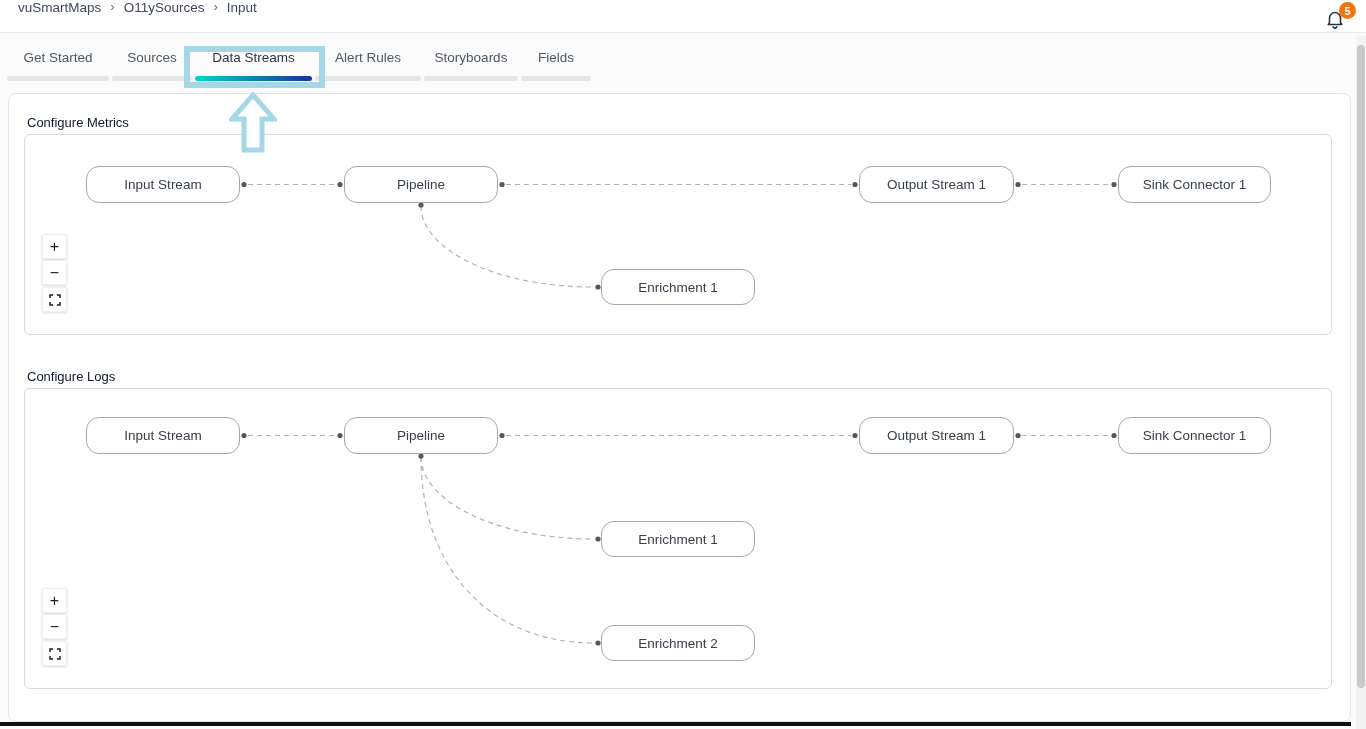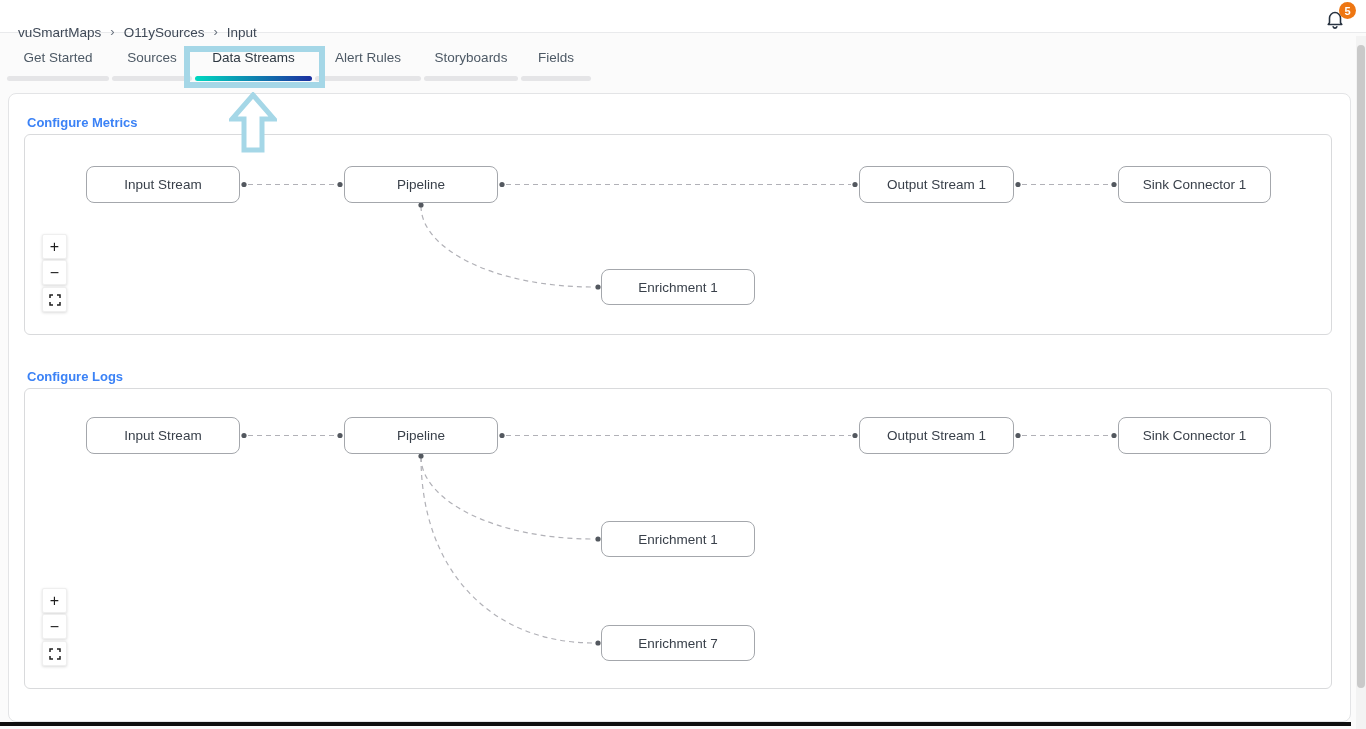--- a/index.html
+++ b/index.html
@@ -12,21 +12,21 @@
   html,body{margin:0;padding:0;}
   body{
     width:1366px;height:729px;position:relative;overflow:hidden;
     background:#fbfbfb;
     font-family:"Liberation Sans",sans-serif;
     -webkit-font-smoothing:antialiased;
   }
 
   
   .topbar{position:absolute;left:0;top:0;width:1366px;height:33px;background:#fff;border-bottom:1px solid #e9eaec;}
-  .breadcrumb{position:absolute;left:18px;top:0;height:33px;display:flex;align-items:center;gap:9px;font-size:13.5px;color:#3e4856;margin-top:16px;}
+  .breadcrumb{position:absolute;left:18px;top:0;height:33px;display:flex;align-items:flex-start;gap:9px;font-size:13.5px;color:#3e4856;}
   .crumb{cursor:pointer;}
   .crumb-sep{color:#67707c;font-size:13px;transform:translateY(-1px);}
   .bell-wrap{position:absolute;right:12px;top:4px;width:30px;height:28px;}
   .bell-svg{position:absolute;left:0;top:3px;}
   .badge{position:absolute;right:-2px;top:-2px;width:17px;height:17px;border-radius:50%;
     background:var(--badge-bg);color:#fff;font-size:11px;font-weight:bold;
     display:flex;align-items:center;justify-content:center;}
 
   
   .tabs{position:absolute;left:7px;top:33px;height:50px;display:flex;}
@@ -41,26 +41,26 @@
   .tab.active .tab-label{color:#2e3842;}
   .tab-bar{position:absolute;left:0;right:0;top:43px;height:5px;border-radius:3px;background:#e5e5e7;}
   .tab.active .tab-bar{background:linear-gradient(90deg,var(--grad-start),var(--grad-end));}
 
   
   .hl-box{position:absolute;left:184px;top:46px;width:141px;height:42px;border:6px solid var(--highlight);z-index:6;pointer-events:none;}
   .hl-arrow{position:absolute;left:229px;top:92px;z-index:6;pointer-events:none;}
 
   
   .card{position:absolute;left:8px;top:93px;width:1343px;height:629px;background:#fff;border:1px solid #e3e4e6;border-radius:8px;}
-  .section-title{position:absolute;left:27px;font-size:13px;font-weight:bold;color:#3b82f6;}
+  .section-title{position:absolute;left:27px;font-size:13px;font-weight:normal;color:#0f172a;}
   .panel{position:absolute;left:24px;width:1308px;background:#fff;border:1px solid #d9dadc;border-radius:6px;}
   #panel-metrics{top:134px;height:201px;}
   #panel-logs{top:388px;height:301px;}
 
-  .node{position:absolute;background:#fff;border:1px solid #a4a7ac;border-radius:8px;
+  .node{position:absolute;background:#fff;border:1px solid #a4a7ac;border-radius:13px;
     display:flex;align-items:center;justify-content:center;
     font-size:13.5px;color:#39404a;cursor:grab;z-index:3;}
   .edges{position:absolute;z-index:1;pointer-events:none;}
 
   .ctrl-btn{position:absolute;left:42px;width:25px;height:25px;background:#fff;border:1px solid #efefef;
     border-radius:2px;box-shadow:0 1px 3px rgba(0,0,0,.14);
     display:flex;align-items:center;justify-content:center;
     font-size:16px;line-height:1;color:#1f1f1f;cursor:pointer;z-index:4;padding:0;}
 
   
@@ -182,21 +182,21 @@
     <circle cx="574" cy="151" r="2.6"></circle>
       <circle cx="574" cy="255" r="2.6"></circle>
   </g>
 </svg>
 
 <div class="node" style="left:86px;top:417px;width:154px;height:37px;">Input Stream</div>
 <div class="node" style="left:344px;top:417px;width:154px;height:37px;">Pipeline</div>
 <div class="node" style="left:859px;top:417px;width:155px;height:37px;">Output Stream 1</div>
 <div class="node" style="left:1118px;top:417px;width:153px;height:37px;">Sink Connector 1</div>
 <div class="node" style="left:601px;top:521px;width:154px;height:36px;">Enrichment 1</div>
-<div class="node" style="left:601px;top:625px;width:154px;height:36px;">Enrichment 7</div>
+<div class="node" style="left:601px;top:625px;width:154px;height:36px;">Enrichment 2</div>
 
 <button class="ctrl-btn" style="top:588px;">+</button>
 <button class="ctrl-btn" style="top:614px;">−</button>
 <button class="ctrl-btn" style="top:641px;">
   <svg width="12" height="12" viewBox="0 0 12 12" fill="none" stroke="#1f1f1f" stroke-width="1.5">
     <path d="M1 4 V1 H4 M8 1 H11 V4 M11 8 V11 H8 M4 11 H1 V8"></path>
   </svg>
 </button>
 
 <div class="scroll-track">

